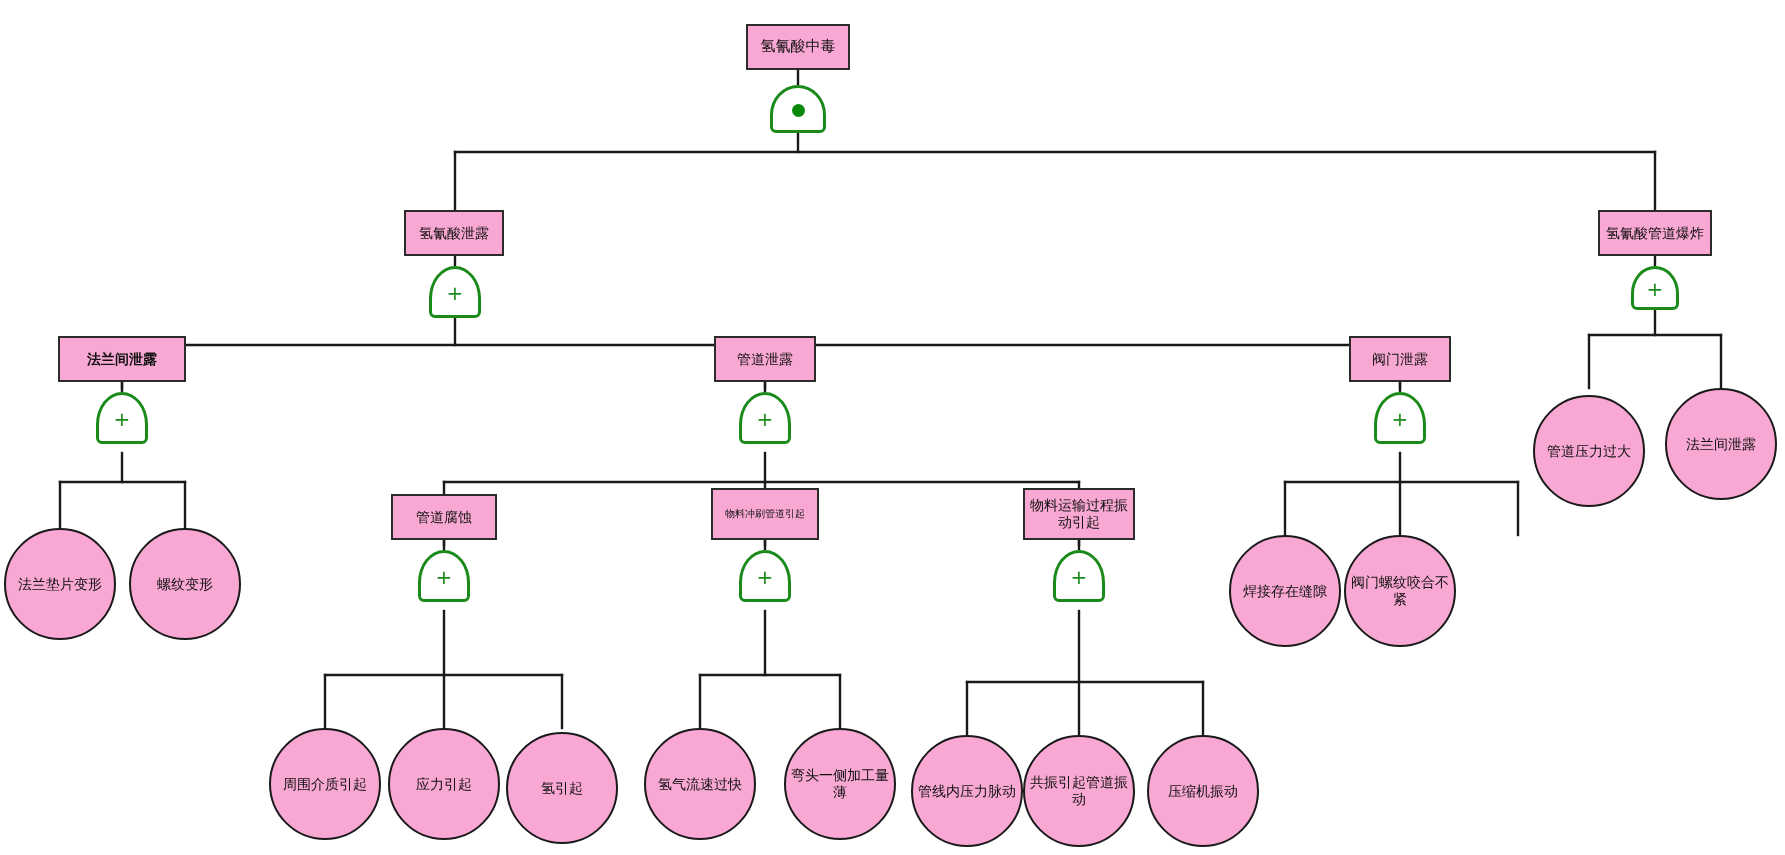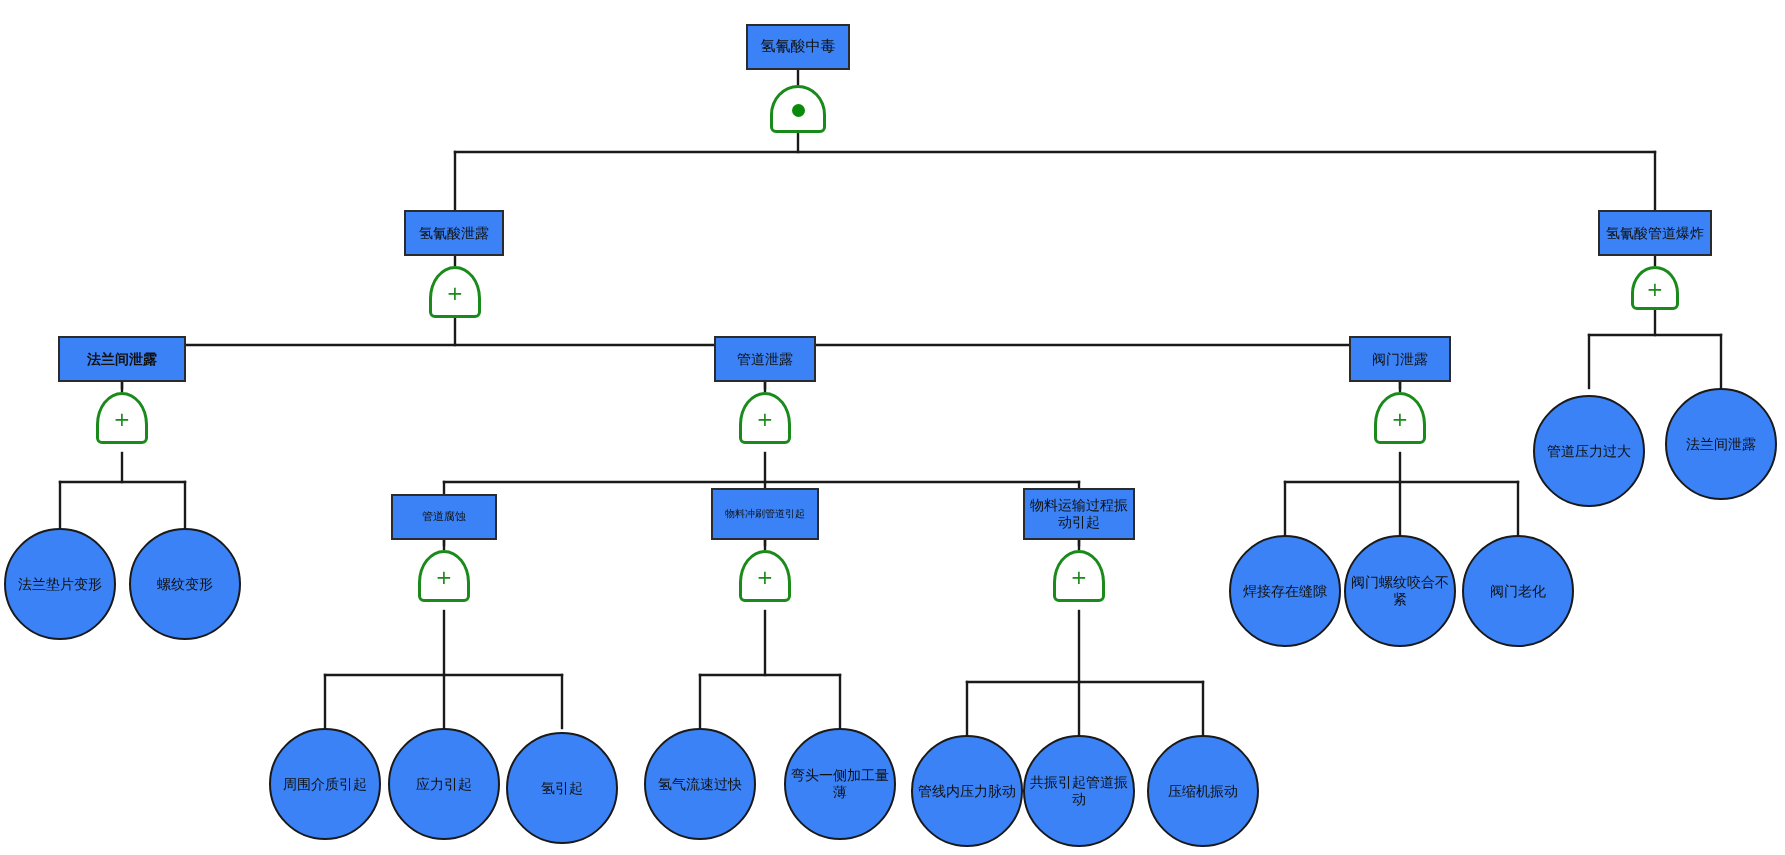--- a/index.html
+++ b/index.html
@@ -3,21 +3,21 @@
 <meta charset="utf-8">
 <style>
   html,body{margin:0;padding:0;background:#ffffff;}
   body{width:1785px;height:855px;overflow:hidden;
        font-family:"DejaVu Sans","Liberation Sans",sans-serif;}
   #stage{position:relative;width:1785px;height:855px;}
   svg#wires{position:absolute;left:0;top:0;width:1785px;height:855px;}
 
   .node{position:absolute;box-sizing:border-box;display:flex;
         align-items:center;justify-content:center;text-align:center;
-        background:#3b82f6;color:#111111;}
+        background:#f9a8d4;color:#111111;}
   .rect{border:2px solid #2b2b2b;}
   .circ{border:2px solid #1a1a1a;border-radius:50%;}
   .node span{display:block;line-height:1.18;padding:0 3px;}
 
   .gate{position:absolute;box-sizing:border-box;
         border:3px solid #1a8a1a;
         border-radius:50% 50% 6px 6px / 62% 62% 6px 6px;
         background:#ffffff;display:flex;align-items:center;
         justify-content:center;}
   .gate .sym{color:#1a8a1a;font-size:20px;line-height:1;font-weight:500;
@@ -146,21 +146,21 @@
     <span>法兰间泄露</span>
   </div>
 
   <div class="node circ" style="left:4px;top:528px;width:112px;height:112px;font-size:14px;">
     <span>法兰垫片变形</span>
   </div>
   <div class="node circ" style="left:129px;top:528px;width:112px;height:112px;font-size:14px;">
     <span>螺纹变形</span>
   </div>
 
-  <div class="node rect" style="left:391px;top:494px;width:106px;height:46px;font-size:11px;">
+  <div class="node rect" style="left:391px;top:494px;width:106px;height:46px;font-size:14px;">
     <span>管道腐蚀</span>
   </div>
   <div class="gate" style="left:418px;top:550px;width:52px;height:52px;">
     <span class="sym">+</span>
   </div>
 
   <div class="node rect" style="left:711px;top:488px;width:108px;height:52px;font-size:10px;">
     <span>物料冲刷管道引起</span>
   </div>
   <div class="gate" style="left:739px;top:550px;width:52px;height:52px;">
@@ -173,23 +173,20 @@
   <div class="gate" style="left:1053px;top:550px;width:52px;height:52px;">
     <span class="sym">+</span>
   </div>
 
   <div class="node circ" style="left:1229px;top:535px;width:112px;height:112px;font-size:14px;">
     <span>焊接存在缝隙</span>
   </div>
   <div class="node circ" style="left:1344px;top:535px;width:112px;height:112px;font-size:14px;">
     <span>阀门螺纹咬合不紧</span>
   </div>
-  <div class="node circ" style="left:1462px;top:535px;width:112px;height:112px;font-size:14px;">
-    <span>阀门老化</span>
-  </div>
 
   <div class="node circ" style="left:269px;top:728px;width:112px;height:112px;font-size:14px;">
     <span>周围介质引起</span>
   </div>
   <div class="node circ" style="left:388px;top:728px;width:112px;height:112px;font-size:14px;">
     <span>应力引起</span>
   </div>
   <div class="node circ" style="left:506px;top:732px;width:112px;height:112px;font-size:14px;">
     <span>氢引起</span>
   </div>

